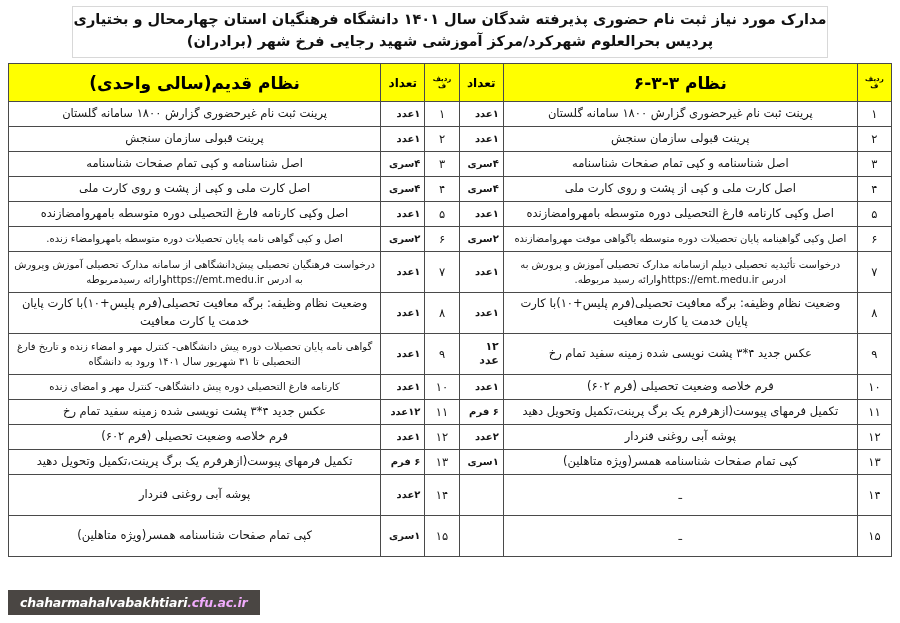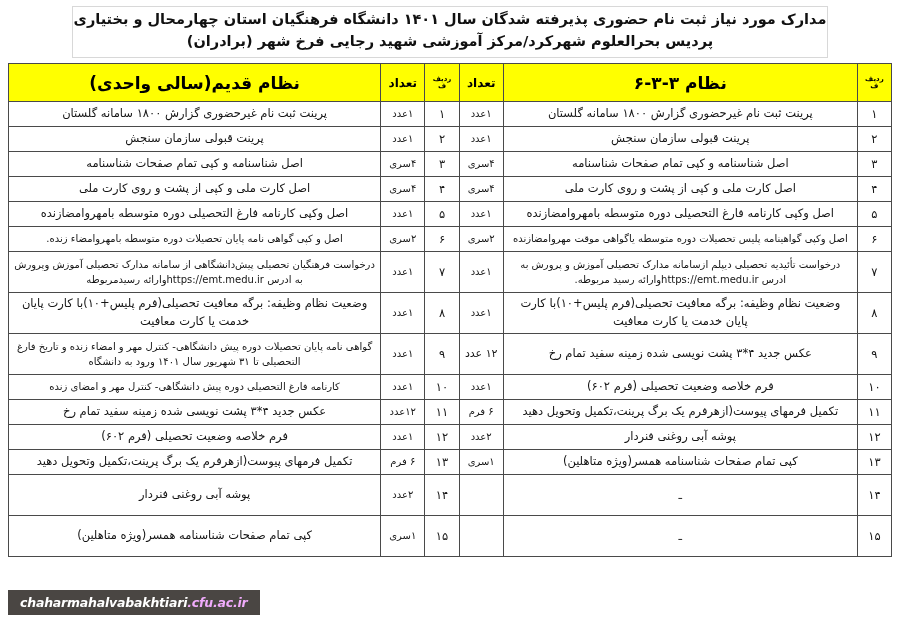--- a/index.html
+++ b/index.html
@@ -95,25 +95,26 @@
   col.c-desc-l{ width: 336px; }
 
   
   td.idx {
     text-align: center;
     font-size: 11.5px;
     vertical-align: top;
     padding-top: 3px;
   }
   td.count {
-    text-align: center;
+    text-align: right;
     font-size: 10px;
     vertical-align: top;
     padding-top: 3px;
     line-height: 1.25;
+    font-weight: bold;
   }
   td.count.big { font-size: 11px; }
   td.desc {
     text-align: center;
     font-size: 11.5px;
     line-height: 1.55;
     padding-right: 6px;
     padding-left: 6px;
     vertical-align: middle;
   }
@@ -228,21 +229,21 @@
         <td class="idx">۵</td>
         <td class="desc">اصل وکپی کارنامه فارغ التحصیلی دوره متوسطه بامهروامضازنده</td>
         <td class="count">۱عدد</td>
         <td class="idx">۵</td>
         <td class="count">۱عدد</td>
         <td class="desc" colspan="2">اصل وکپی کارنامه فارغ التحصیلی دوره متوسطه بامهروامضازنده</td>
       </tr>
 
       <tr>
         <td class="idx">۶</td>
-        <td class="desc small">اصل وکپی گواهینامه پلیس تحصیلات دوره متوسطه یاگواهی موقت مهروامضازنده</td>
+        <td class="desc small">اصل وکپی گواهینامه پایان تحصیلات دوره متوسطه یاگواهی موقت مهروامضازنده</td>
         <td class="count">۲سری</td>
         <td class="idx">۶</td>
         <td class="count">۲سری</td>
         <td class="desc small" colspan="2">اصل و کپی گواهی نامه پایان تحصیلات دوره متوسطه بامهروامضاء زنده.</td>
       </tr>
 
       <tr class="tall">
         <td class="idx">۷</td>
         <td class="desc small">
           <span>درخواست تأئیدیه تحصیلی دیپلم ازسامانه مدارک تحصیلی آموزش و</span>

